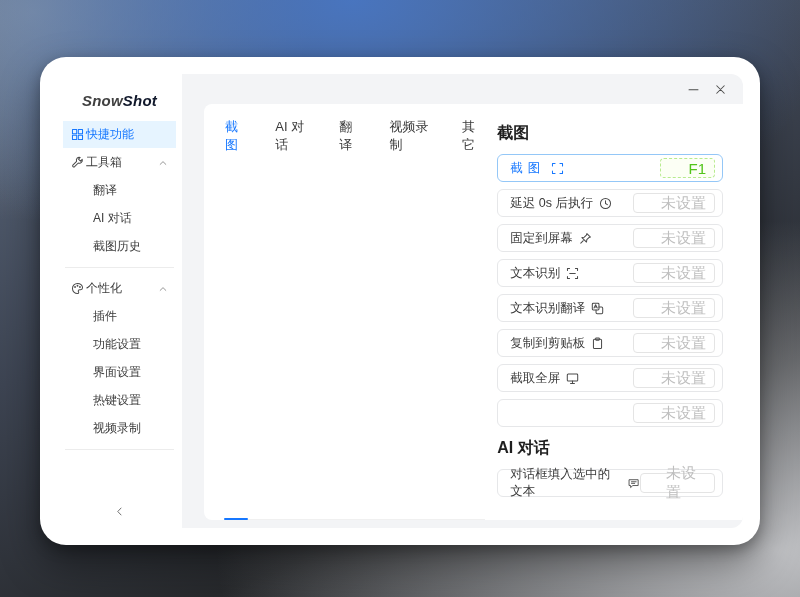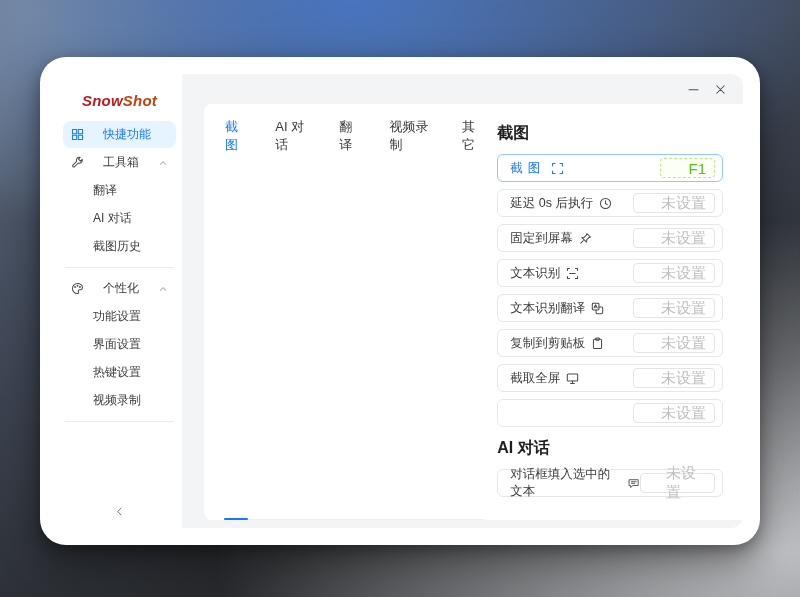--- a/index.html
+++ b/index.html
@@ -20,24 +20,24 @@
     box-shadow:0 18px 40px rgba(0,0,0,.40), 0 5px 14px rgba(0,0,0,.28); }
 
   .app { display:flex; width:100%; height:100%; background:#fff; border-radius:12px;
     overflow:hidden; }
 
   
   .sidebar { width:125px; flex:none; background:#fff; display:flex; flex-direction:column;
     padding:8px 6px 8px; position:relative; }
   .logo { font-size:15px; font-weight:bold; font-style:italic; text-align:center;
     padding:10px 0 12px; letter-spacing:.2px; }
-  .logo .snow { color:#b91c1c; }
-  .logo .shot { color:#c2410c; }
-  .s-item, .s-child { display:flex; align-items:center; gap:19px; height:27px;
-    margin-bottom:1px; padding:0 8px; border-radius:8px; font-size:12px; color:#3c3c3c;
+  .logo .snow { color:#404040; }
+  .logo .shot { color:#0f172a; }
+  .s-item, .s-child { display:flex; align-items:center; gap:2px; height:27px;
+    margin-bottom:1px; padding:0 8px; border-radius:0; font-size:12px; color:#3c3c3c;
     cursor:default; }
   .s-item.active { background:#e6f4ff; color:#1677ff; }
   .s-item.active .icon { color:#1677ff; }
   .s-child { padding-left:30px; }
   .s-item .icon { width:13px; height:13px; color:#4a4a4a; flex:none; display:inline-flex; }
   .s-item .chev { margin-left:auto; width:10px; height:10px; color:#7a7a7a; display:inline-flex; }
   .s-divider { height:1px; background:#ececec; margin:7px 2px; }
   .s-collapse { margin-top:auto; align-self:center; width:22px; height:18px;
     display:flex; align-items:center; justify-content:center; color:#5a5a5a; }
   .s-collapse svg { width:11px; height:11px; }
@@ -134,20 +134,23 @@
                   <circle cx="8" cy="4.6" r=".5"></circle>
                   <circle cx="11" cy="6.2" r=".5"></circle>
                 </svg>
               </span>
               <span>个性化</span>
               <span class="chev">
                 <svg viewBox="0 0 16 16" fill="none" stroke="currentColor" stroke-width="1.25" stroke-linecap="round" stroke-linejoin="round">
                   <path d="M3.5 10.2 8 5.8l4.5 4.4"></path>
                 </svg>
               </span>
+            </div>
+            <div class="s-child">
+              <span>插件</span>
             </div>
             <div class="s-child">
               <span>功能设置</span>
             </div>
             <div class="s-child">
               <span>界面设置</span>
             </div>
             <div class="s-child">
               <span>热键设置</span>
             </div>

